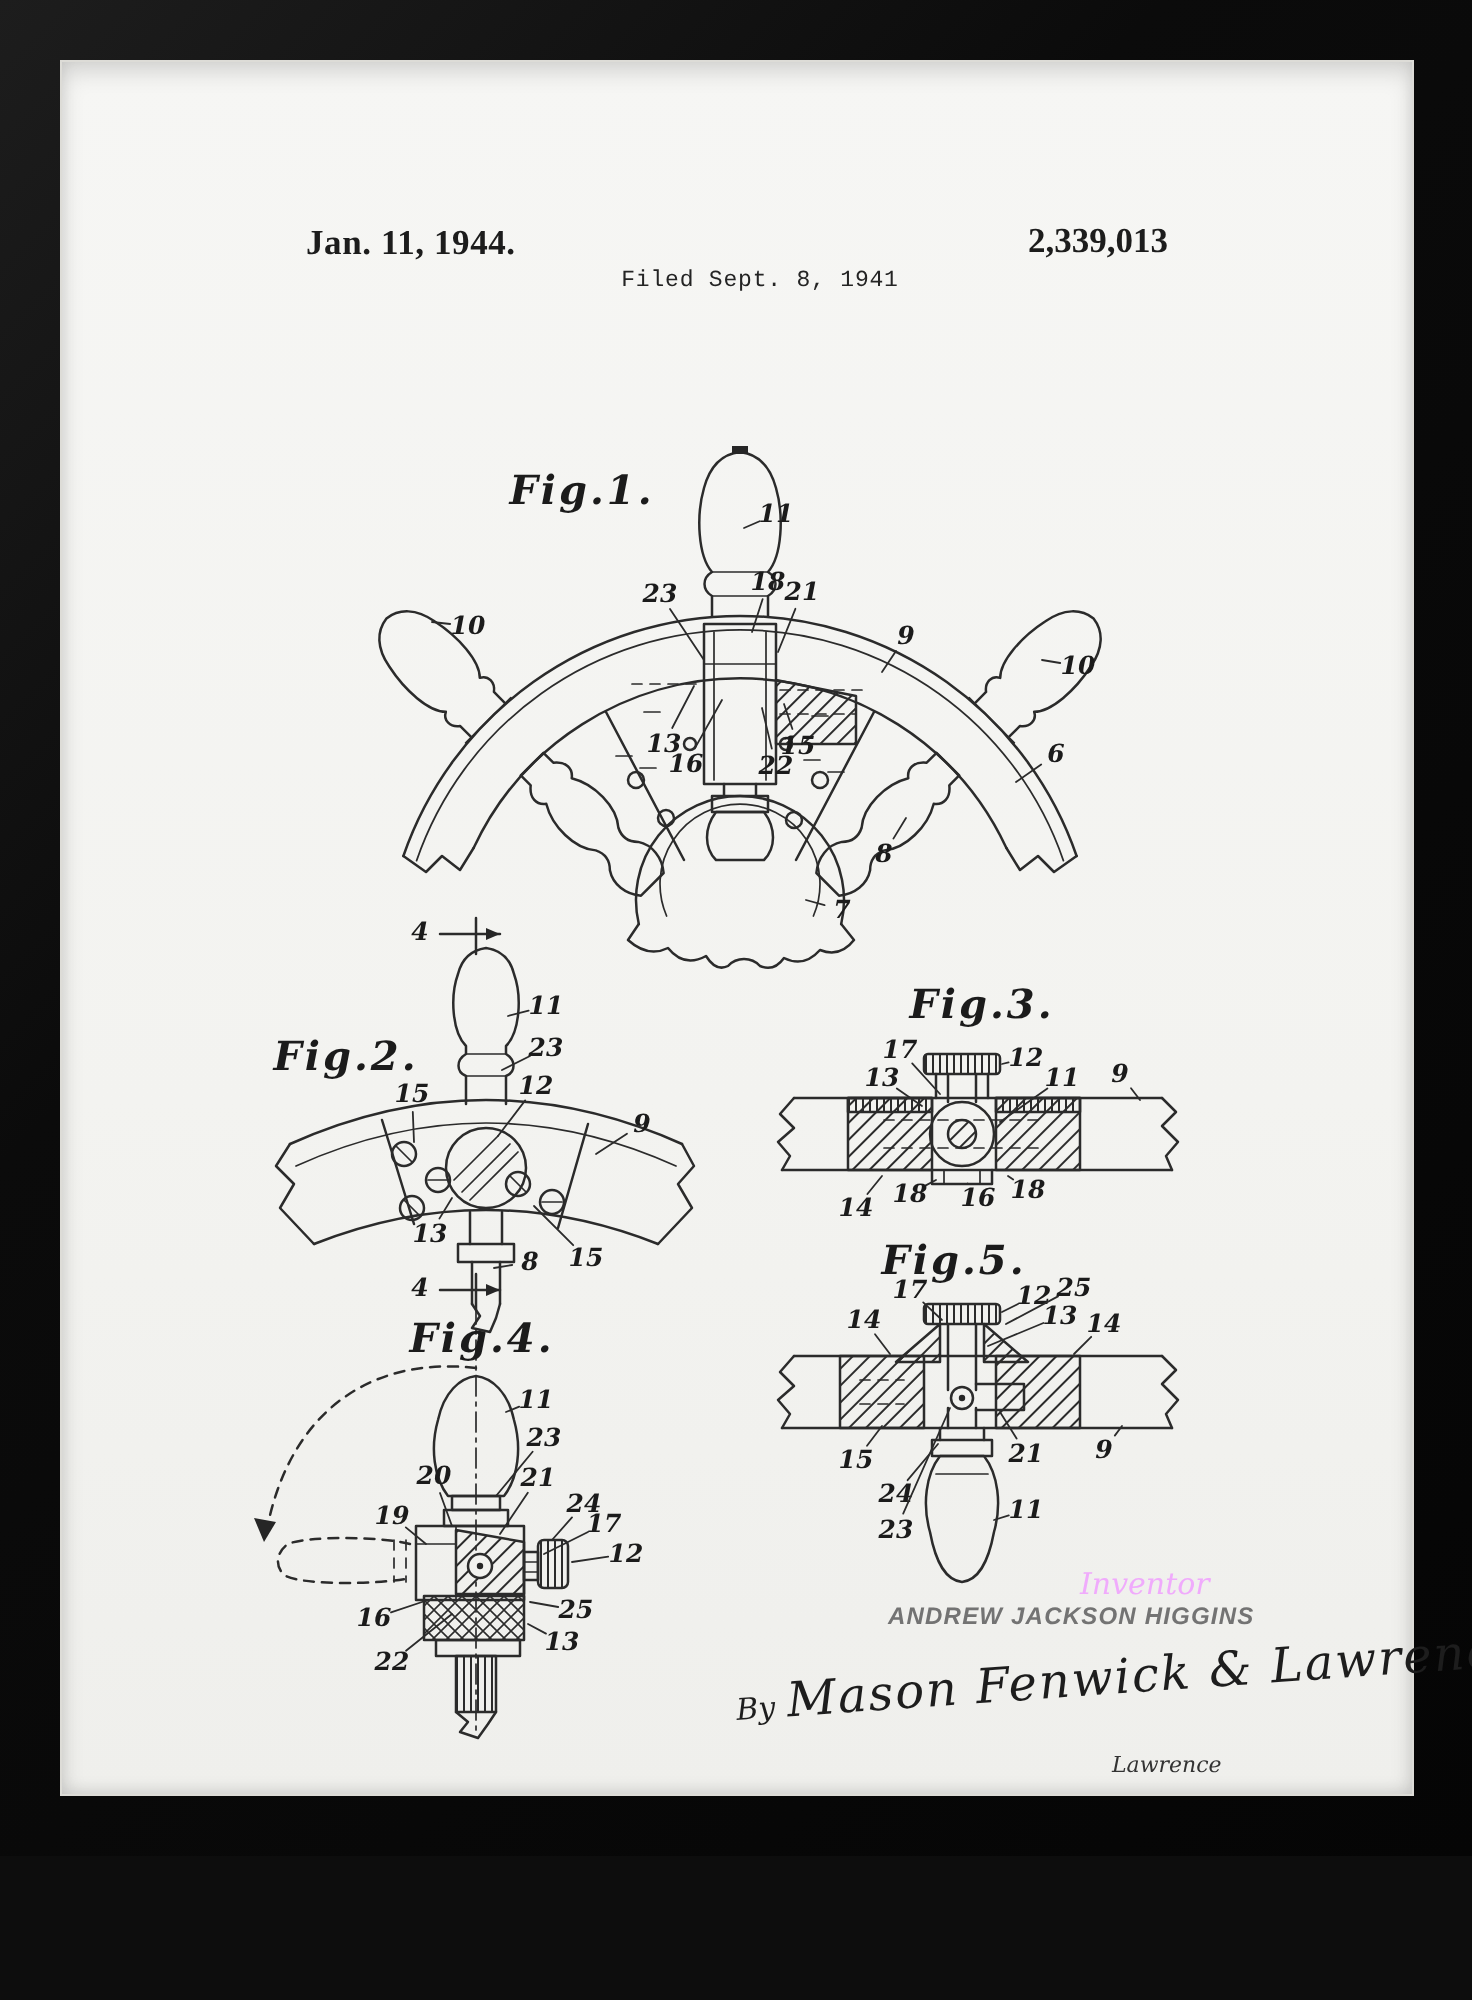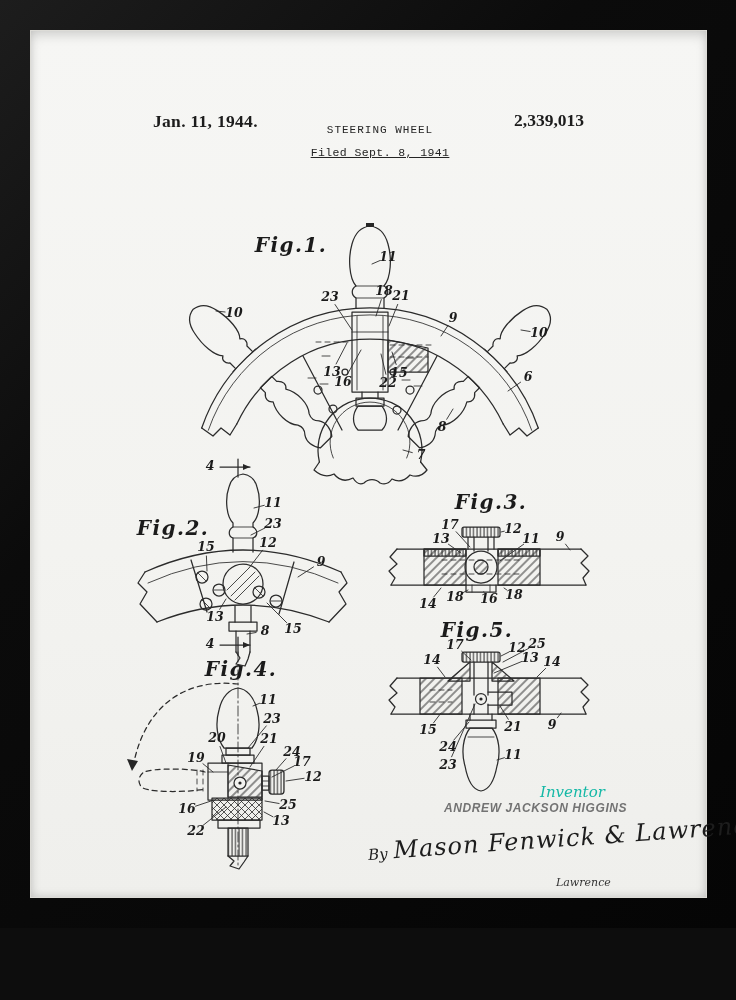--- a/index.html
+++ b/index.html
@@ -7,22 +7,22 @@
   .frame{position:absolute;inset:0;background:linear-gradient(135deg,#1d1d1d 0%,#0b0b0b 35%,#050505 100%);}
   .paper{position:absolute;left:30px;top:30px;right:29px;bottom:30px;
          background:linear-gradient(180deg,#f6f6f4 0%,#f3f3f0 60%,#efefec 100%);
          box-shadow:inset 0 0 0 1px #dddcd7, inset 0 5px 12px rgba(0,0,0,.16), inset 0 -3px 8px rgba(0,0,0,.10);}
   .txt{color:#1c1c1c;}
   .date{position:absolute;left:153px;top:111px;font:700 17.5px "Liberation Serif",serif;letter-spacing:.3px;}
   .patent-number{position:absolute;left:506px;top:110px;width:86px;text-align:center;font:700 17.5px "Liberation Serif",serif;}
   .center-head{position:absolute;left:240px;top:114px;width:280px;text-align:center;}
   .center-head .name{font:700 13px "Liberation Sans",sans-serif;letter-spacing:2.2px;color:#222;}
   .center-head .title{margin-top:10px;font:11px "Liberation Mono",monospace;letter-spacing:1px;color:#242424;}
-  .center-head .filed{margin-top:10px;font:11.5px "Liberation Mono",monospace;letter-spacing:.4px;color:#242424;text-decoration:underline;}
-  .inventor-caption{position:absolute;left:540px;top:783px;font:italic 15px "DejaVu Serif",serif;color:#14b8a6;}
+  .center-head .filed{margin-top:20px;font:11.5px "Liberation Mono",monospace;letter-spacing:.4px;color:#242424;}
+  .inventor-caption{position:absolute;left:540px;top:783px;font:italic 15px "DejaVu Serif",serif;color:#f0abfc;}
   .inventor-name{position:absolute;left:444px;top:801px;font:italic 700 12px "Liberation Sans",sans-serif;letter-spacing:.6px;color:#737373;}
   .sig-row{position:absolute;left:368px;top:838px;transform:rotate(-4deg);transform-origin:left center;white-space:nowrap;color:#1d1d1d;}
   .sig-row .by{font:italic 15px "DejaVu Serif",serif;margin-right:6px;}
   .sig-row .sig{font:italic 24px "DejaVu Serif",serif;letter-spacing:1px;}
   .attorneys{position:absolute;left:556px;top:876px;font:italic 11px "DejaVu Serif",serif;color:#333;}
   #drawing{position:absolute;left:0;top:0;}
   #drawing path,#drawing line,#drawing circle,#drawing rect,#drawing polygon{
     fill:none;stroke:#2b2b2b;stroke-width:1.25;stroke-linecap:round;stroke-linejoin:round;}
   #drawing .thin{stroke-width:.85;}
   #drawing .dash{stroke-dasharray:5 4;}
@@ -39,21 +39,20 @@
 </style>
 </head>
 <body>
 
 <div id="page">
   <div class="frame"></div>
   <div class="paper"></div>
 
   <div class="date txt">Jan. 11, 1944.</div>
   <div class="center-head">
-    <div class="title">STEERING WHEEL</div>
     <div class="filed">Filed Sept. 8, 1941</div>
   </div>
   <div class="patent-number txt">2,339,013</div>
 
   <svg id="drawing" width="736" height="1000" viewBox="0 0 736 1000">
     <defs>
       <pattern id="h1" patternUnits="userSpaceOnUse" width="6" height="6" patternTransform="rotate(45)">
         <line x1="1" y1="0" x2="1" y2="6" style="stroke:#2b2b2b;stroke-width:1"></line>
       </pattern>
       <pattern id="h2" patternUnits="userSpaceOnUse" width="3.5" height="8">

